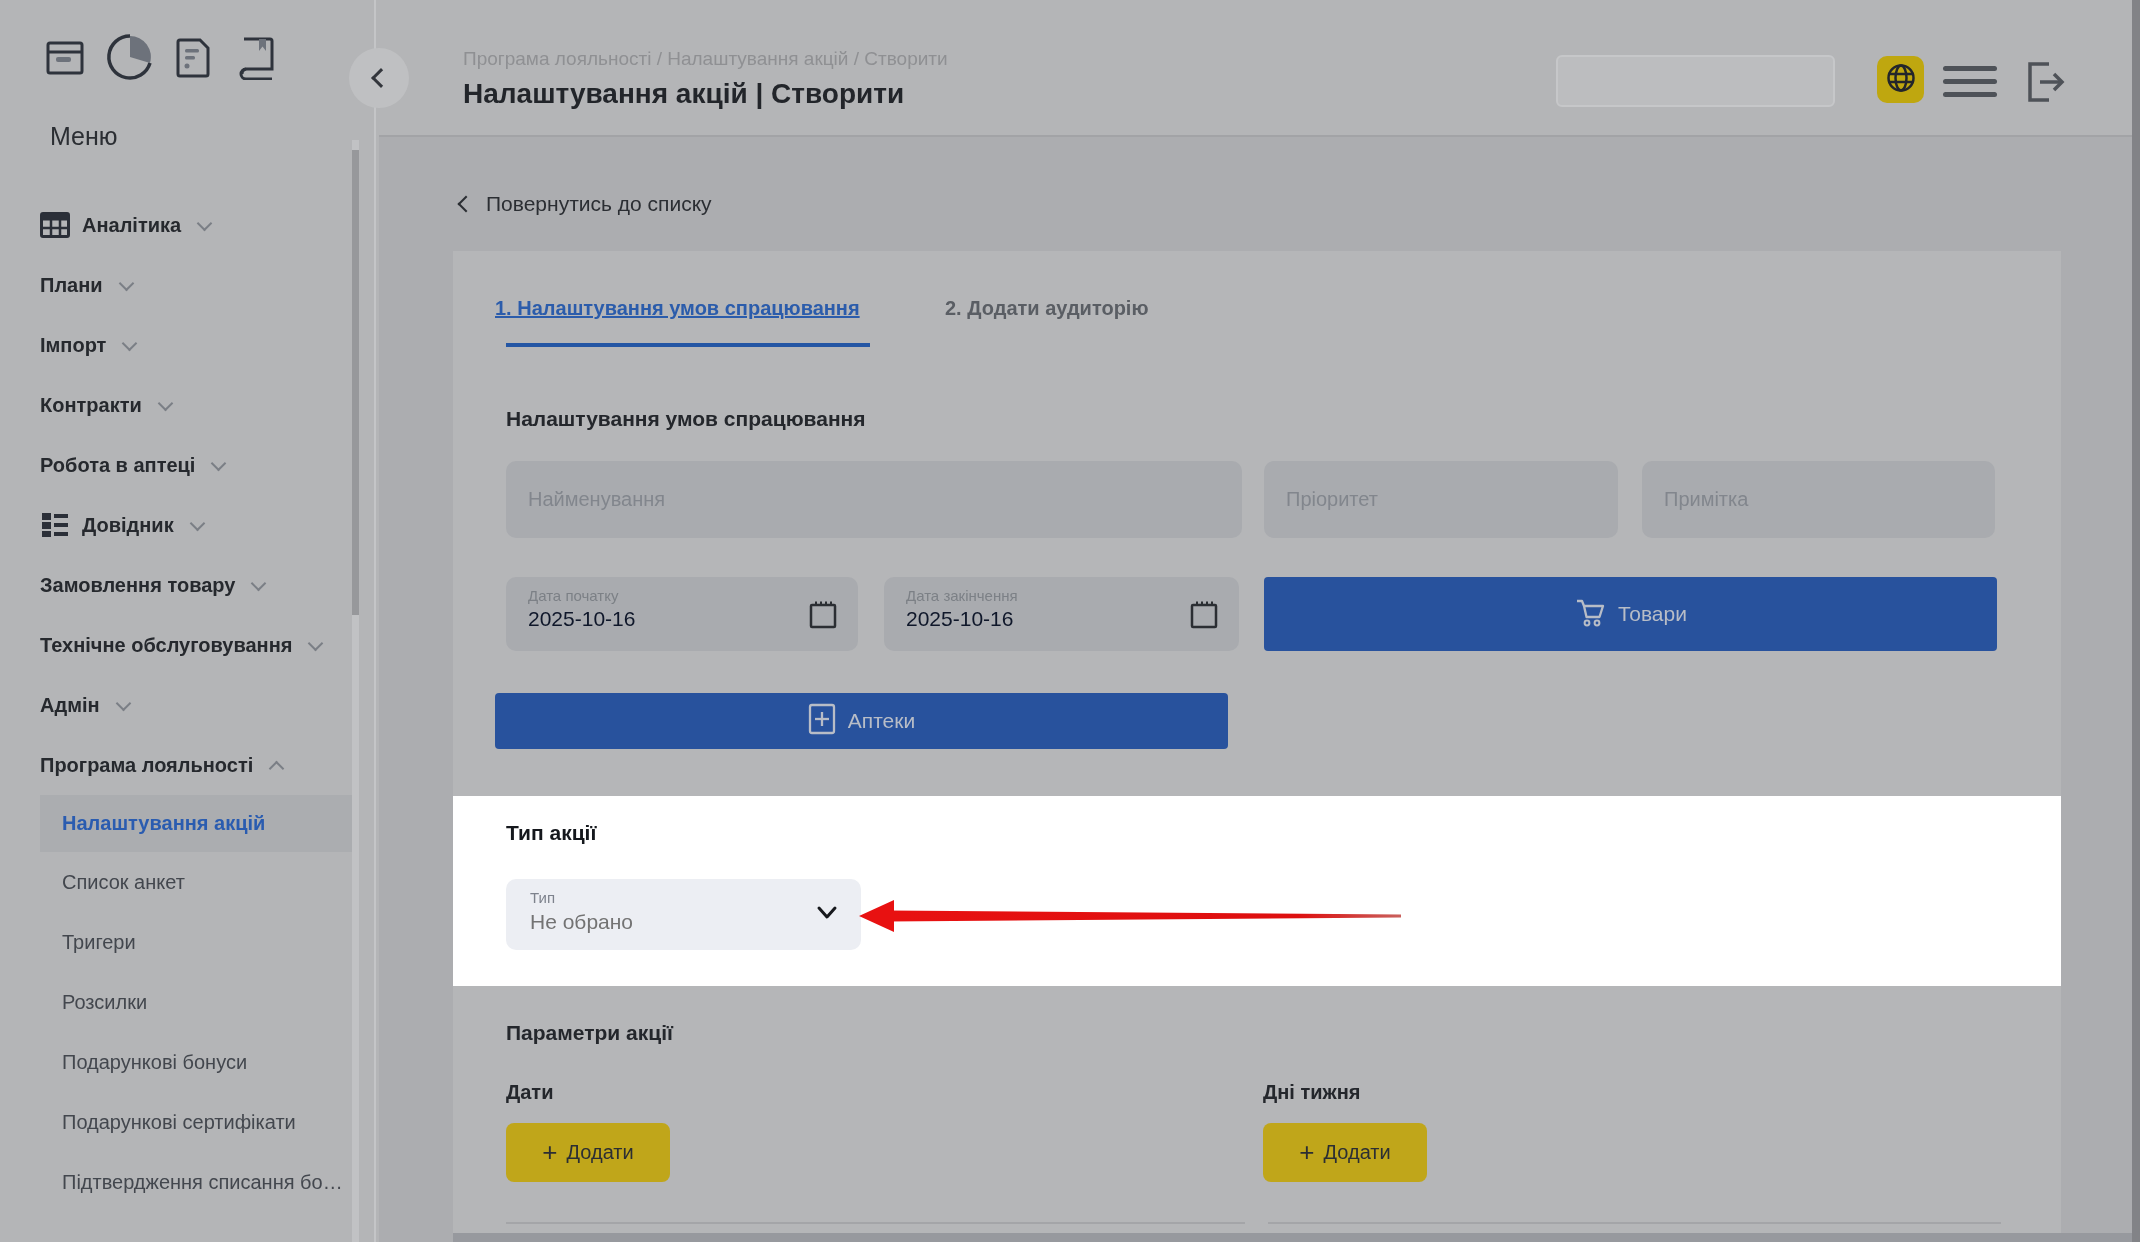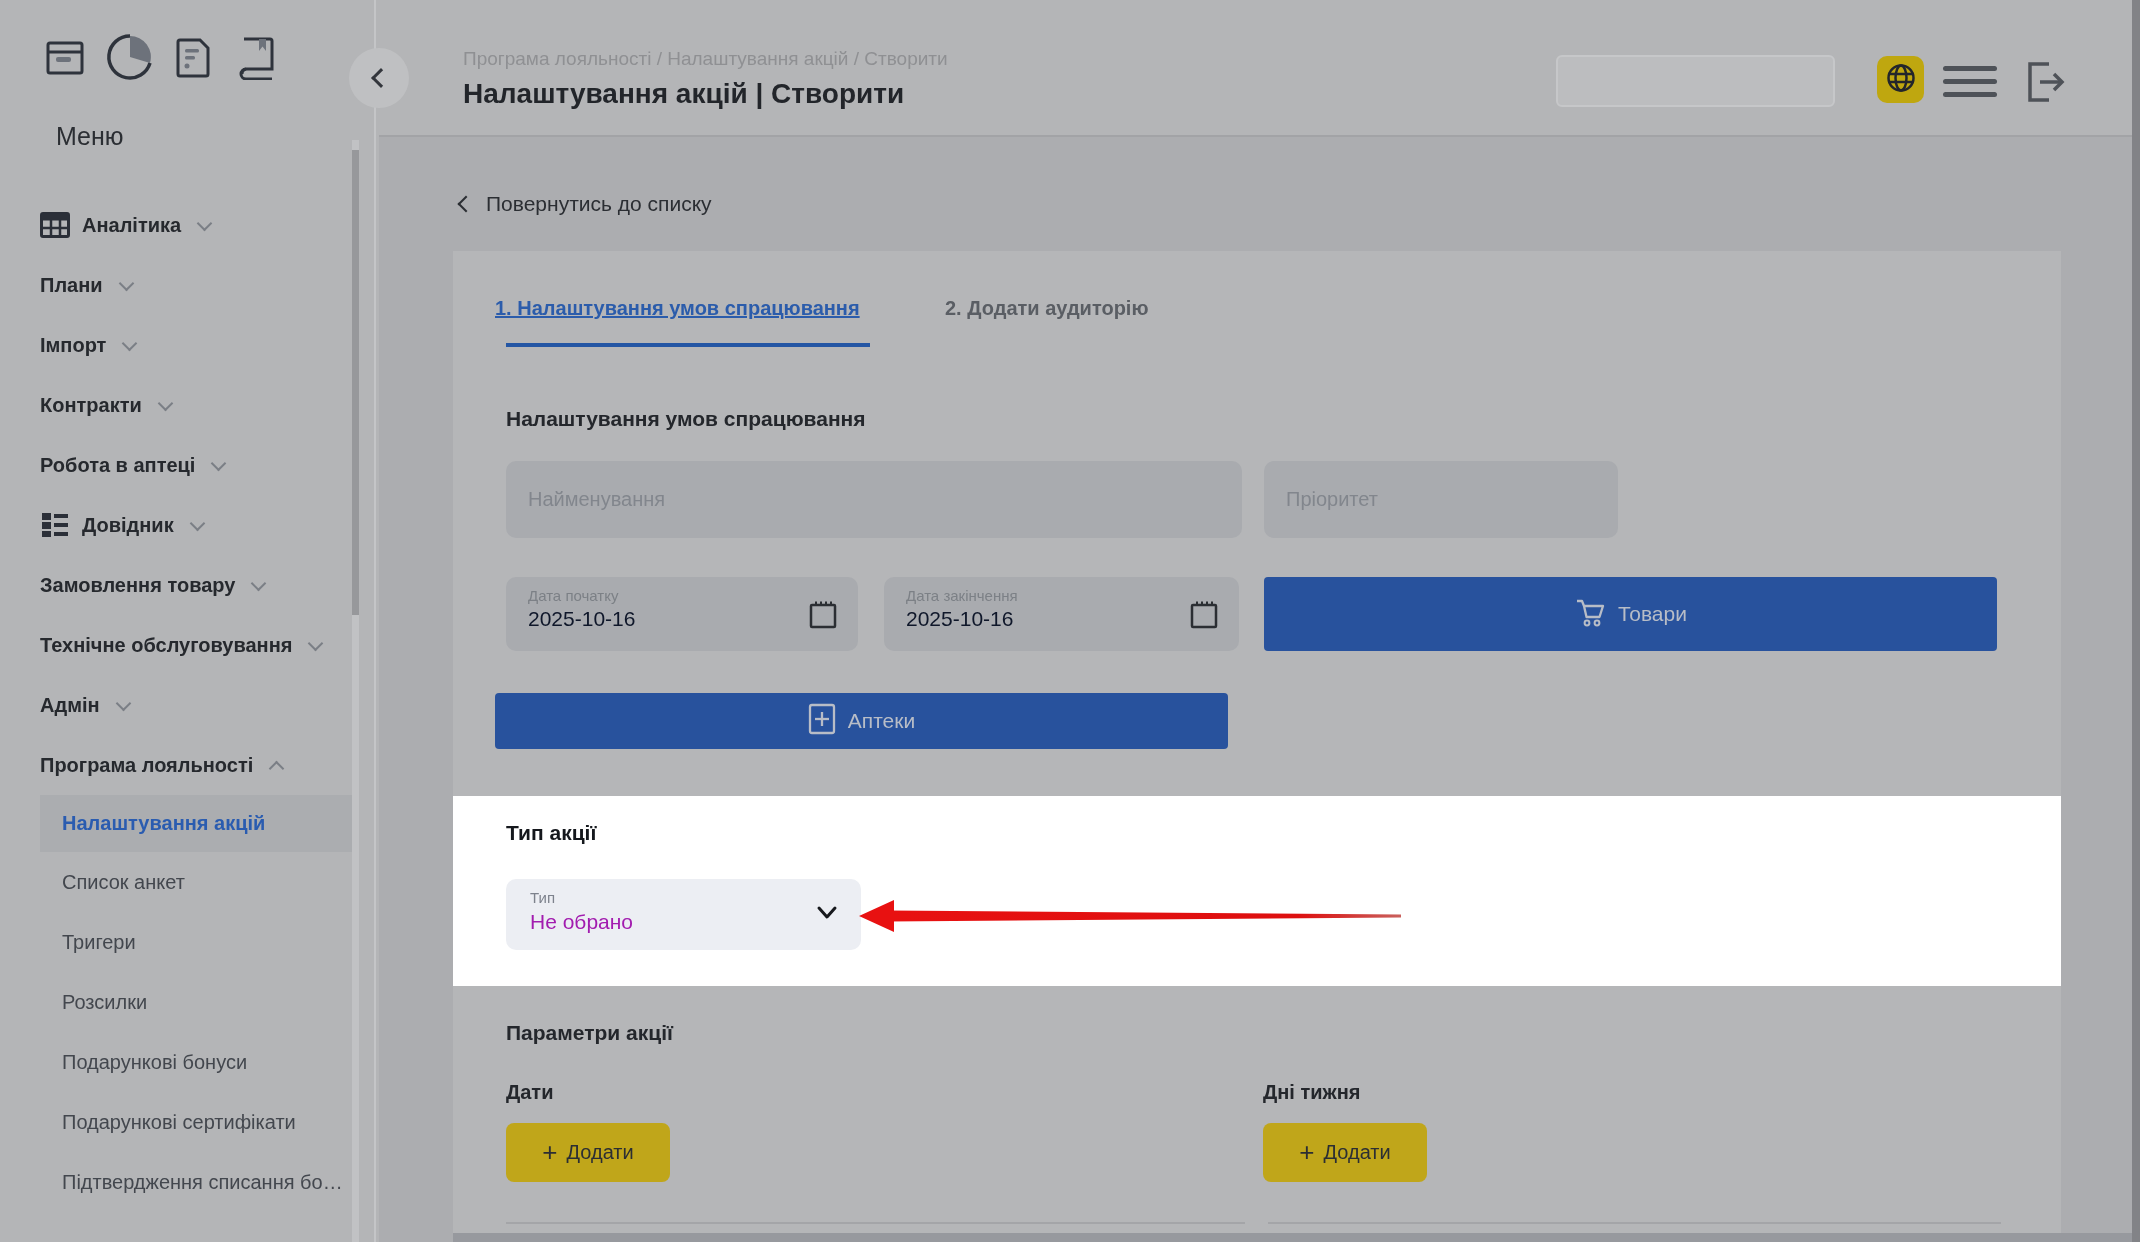--- a/index.html
+++ b/index.html
@@ -4,21 +4,21 @@
 <style>
   html,body{margin:0;padding:0;}
   body{font-family:"Liberation Sans", sans-serif; -webkit-font-smoothing:antialiased;}
   .stage{position:relative;width:2140px;height:1242px;overflow:hidden;background:#acadb0;}
 
   
   .sidebar{position:absolute;left:0;top:0;width:379px;height:1242px;background:#b4b5b7;}
   .sidebar-edge{position:absolute;left:374px;top:0;width:2px;height:1242px;background:#c4c5c7;}
   .logo-row{position:absolute;left:42px;top:32px;display:flex;gap:17px;align-items:center;}
   .logo-row svg{display:block;}
-  .menu-title{position:absolute;left:56px;top:122px;font-size:25px;font-weight:500;color:#2b2e33;}
+  .menu-title{position:absolute;left:50px;top:122px;font-size:25px;font-weight:500;color:#2b2e33;}
   .nav{position:absolute;left:0;top:195px;width:375px;}
   .nav-item{display:flex;align-items:center;height:60px;padding-left:40px;gap:12px;cursor:pointer;}
   .nav-item .lbl{font-size:20px;font-weight:700;color:#26292e;}
   .nav-icon{width:30px;display:flex;justify-content:center;}
   .chev{display:inline-block;width:9px;height:9px;border:solid #7b7f86;border-width:0 2.5px 2.5px 0;transform:rotate(45deg);margin-top:-4px;margin-left:6px;}
   .chev.up{transform:rotate(-135deg);margin-top:6px;}
   .subnav{}
   .sub-item{display:flex;align-items:center;height:60px;margin-left:40px;width:291px;padding-left:22px;font-size:20px;color:#43474e;cursor:pointer;white-space:nowrap;overflow:hidden;text-overflow:ellipsis;}
   .sub-item span{white-space:nowrap;overflow:hidden;text-overflow:ellipsis;}
   .sub-item.active{background:#abadb0;color:#2a5cb0;font-weight:700;height:57px;}
@@ -59,21 +59,21 @@
   .datebox .dlabel{font-size:15px;color:#7c8086;}
   .datebox .dvalue{font-size:21px;color:#0f172a;margin-top:3px;}
   .datebox svg{position:absolute;right:18px;top:20px;}
   .btn-blue{position:absolute;background:#28529d;border:none;border-radius:4px;display:flex;align-items:center;justify-content:center;gap:12px;font-size:21px;color:#b8bdc7;cursor:pointer;font-family:"Liberation Sans",sans-serif;}
   .btn-products{left:811px;top:326px;width:733px;height:74px;}
   .btn-pharmacies{left:42px;top:442px;width:733px;height:56px;}
   .highlight{position:absolute;left:0;top:545px;width:1608px;height:190px;background:#ffffff;}
   .h-type{position:absolute;left:53px;top:25px;font-size:21px;font-weight:700;color:#15181d;}
   .select{position:absolute;left:53px;top:83px;width:355px;height:71px;background:#eceef3;border-radius:10px;box-sizing:border-box;padding:10px 0 0 24px;cursor:pointer;}
   .select .slabel{font-size:15px;color:#7d828c;}
-  .select .svalue{font-size:21px;color:#a21caf;margin-top:4px;}
+  .select .svalue{font-size:21px;color:#737373;margin-top:4px;}
   .select svg{position:absolute;right:22px;top:26px;}
   .red-arrow{position:absolute;left:405px;top:101px;}
   .h-params{top:770px;}
   .col-label{position:absolute;top:830px;font-size:20px;font-weight:700;color:#24272c;}
   .l-dates{left:53px;}
   .l-week{left:810px;}
   .btn-add{position:absolute;top:872px;width:164px;height:59px;background:#c0a61a;border:none;border-radius:8px;display:flex;align-items:center;justify-content:center;gap:9px;font-size:20px;color:#2b2e33;cursor:pointer;font-family:"Liberation Sans",sans-serif;}
   .add1{left:53px;}
   .add2{left:810px;}
   .plus-glyph{font-size:26px;font-weight:400;line-height:0;margin-top:-2px;color:#2b2e33;}
@@ -248,20 +248,21 @@
 
   <div class="card">
     <div class="tab tab1">1. Налаштування умов спрацювання</div>
     <div class="tab tab2">2. Додати аудиторію</div>
     <div class="tab-underline"></div>
 
     <div class="sec-heading h-cond">Налаштування умов спрацювання</div>
 
     <input class="field f-name" placeholder="Найменування" style="">
     <input class="field f-priority" placeholder="Пріоритет" style="">
+    <input class="field f-note" placeholder="Примітка" style="">
 
     <div class="datebox d-start">
       <div class="dlabel">Дата початку</div>
       <div class="dvalue">2025-10-16</div>
       <span><svg width="34" height="34" viewBox="0 0 34 34">
             <rect x="5" y="8" width="24" height="22" rx="1" fill="none" stroke="#2b2e33" stroke-width="2.5"></rect>
             <line x1="10" y1="4.5" x2="10" y2="9" stroke="#2b2e33" stroke-width="2"></line>
             <line x1="15" y1="4.5" x2="15" y2="9" stroke="#2b2e33" stroke-width="2"></line>
             <line x1="20" y1="4.5" x2="20" y2="9" stroke="#2b2e33" stroke-width="2"></line>
             <line x1="25" y1="4.5" x2="25" y2="9" stroke="#2b2e33" stroke-width="2"></line>

